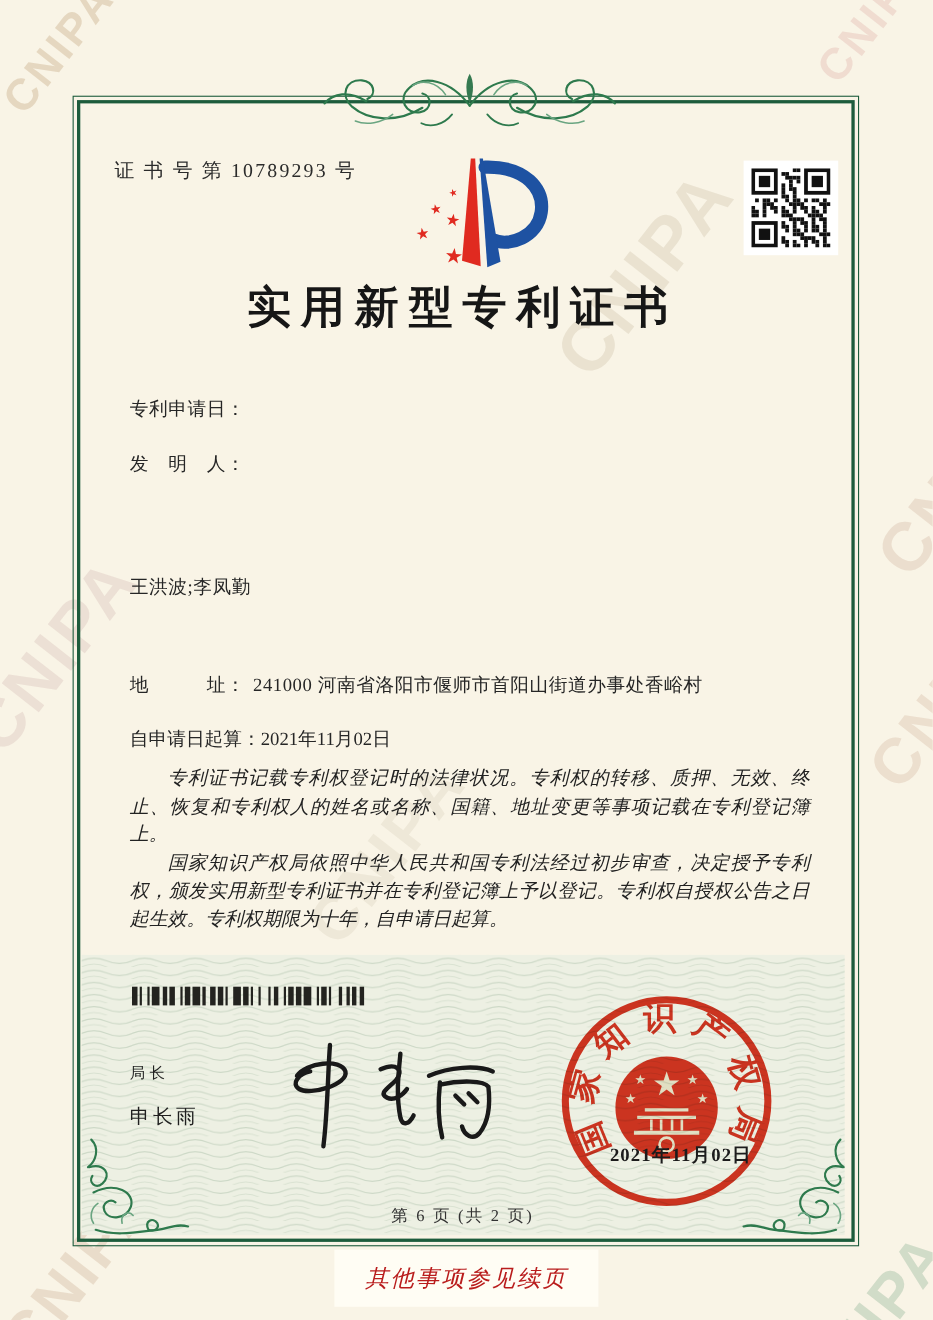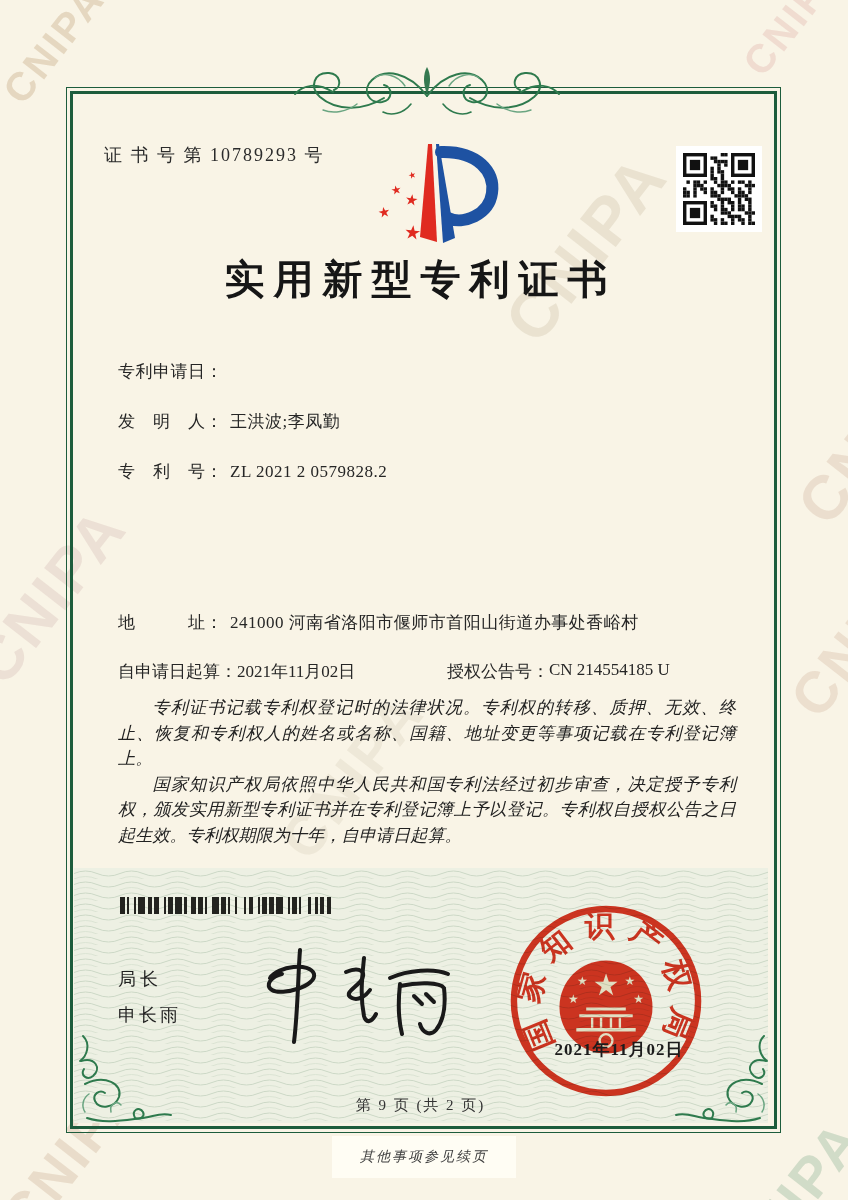--- a/index.html
+++ b/index.html
@@ -26,25 +26,25 @@
   .qr-box{left:676px;top:146px;width:86px;height:86px;background:#fff;}
   .field-row{left:118px;width:640px;display:flex;font-size:17px;line-height:24px;color:#262626;}
   .field-label{flex:0 0 112px;letter-spacing:.5px;}
   .field-value{letter-spacing:.5px;}
   .grant-left,.grant-right{font-size:17px;color:#262626;display:flex;}
   .paras{left:118px;top:695px;width:618px;font-size:17.2px;line-height:25.6px;text-align:justify;font-style:italic;color:#222;}
   .paras p{margin:0;text-indent:2em;}
   .barcode{left:120px;top:897px;width:216px;height:17px;display:flex;align-items:stretch;}
   .barcode i{display:block;height:100%;}
   .sans{font-family:"Liberation Sans","DejaVu Sans",sans-serif;}
-  .comm-title{left:118px;top:967px;font-size:18px;letter-spacing:4px;color:#1f1f1f;}
+  .comm-title{left:118px;top:967px;font-size:14px;letter-spacing:4px;color:#1f1f1f;}
   .comm-name{left:118px;top:1003px;font-size:18px;letter-spacing:3px;color:#1f1f1f;}
   .seal-date{left:524px;top:1038px;width:190px;font-size:17px;font-weight:bold;letter-spacing:1px;color:#1c1c1c;text-align:center;}
   .page-info{left:70px;top:1096px;width:701px;text-align:center;font-size:15px;letter-spacing:2px;color:#333;}
-  .cont-note{left:424px;top:1136px;transform:translateX(-50%);background:#fffdf4;padding:12px 28px;font-size:14px;font-style:italic;letter-spacing:2px;color:#404040;white-space:nowrap;}
+  .cont-note{left:424px;top:1136px;transform:translateX(-50%);background:#fffdf4;padding:12px 28px;font-size:21px;font-style:italic;letter-spacing:2px;color:#b91c1c;white-space:nowrap;}
   .seal-wrap{left:507px;top:902px;width:198px;height:198px;mix-blend-mode:multiply;opacity:.95;}
 </style>
 </head>
 <body>
 
 <div class="page">
 
   <span class="wm wm1">CNIPA</span>
   <span class="wm wm2">CNIPA</span>
   <span class="wm wm3">CNIPA</span>
@@ -259,39 +259,31 @@
           <rect x="2" y="16" width="3" height="3" fill="#111"></rect>
         </g>
       </svg>
   </div>
 
   <div class="abs title">实用新型专利证书</div>
 
   <div class="abs field-row" style="top:360px;">
     <span class="field-label">专利申请日：</span>
   </div>
-  <div class="abs field-row" style="top:410px;">
+  <div class="abs field-row" style="top:410px;flex-direction:column;">
     <span class="field-label">发　明　人：</span>
     <span class="field-value">王洪波;李凤勤</span>
-  </div>
-  <div class="abs field-row" style="top:460px;">
-    <span class="field-label">专　利　号：</span>
-    <span class="field-value">ZL 2021 2 0579828.2</span>
   </div>
   <div class="abs field-row" style="top:611px;">
     <span class="field-label">地　　　址：</span>
     <span class="field-value">241000 河南省洛阳市偃师市首阳山街道办事处香峪村</span>
   </div>
   <div class="abs grant-left" style="left:118px;top:660px;">
     <span>自申请日起算：</span>
     <span>2021年11月02日</span>
-  </div>
-  <div class="abs grant-right" style="left:447px;top:660px;">
-    <span>授权公告号：</span>
-    <span>CN 214554185 U</span>
   </div>
 
   <div class="abs paras">
     <p>专利证书记载专利权登记时的法律状况。专利权的转移、质押、无效、终止、恢复和专利权人的姓名或名称、国籍、地址变更等事项记载在专利登记簿上。</p>
     <p>国家知识产权局依照中华人民共和国专利法经过初步审查，决定授予专利权，颁发实用新型专利证书并在专利登记簿上予以登记。专利权自授权公告之日起生效。专利权期限为十年，自申请日起算。</p>
   </div>
 
   <div class="abs barcode" id="barcode">
       <i style="width: 4.59574px; background: rgb(35, 35, 31);"></i>
       <i style="width: 2.29787px; background: transparent;"></i>
@@ -391,16 +383,16 @@
         <path d="M-20,8 L20,8" stroke-width="3"></path>
         <path d="M-27,15 L27,15" stroke-width="3"></path>
         <path d="M-14,17 L-14,27 M-5,17 L-5,27 M5,17 L5,27 M14,17 L14,27" stroke-width="2.4"></path>
         <path d="M-30,29 L30,29" stroke-width="3.6"></path>
         <circle cx="0" cy="40" r="6.5" stroke-width="2.4"></circle>
       </g>
     </g>
   </svg>
   <div class="abs seal-date">2021年11月02日</div>
 
-  <div class="abs page-info">第 9 页 (共 2 页)</div>
+  <div class="abs page-info">第 6 页 (共 2 页)</div>
   <div class="abs cont-note">其他事项参见续页</div>
 
 </div>
 
 </body></html>

